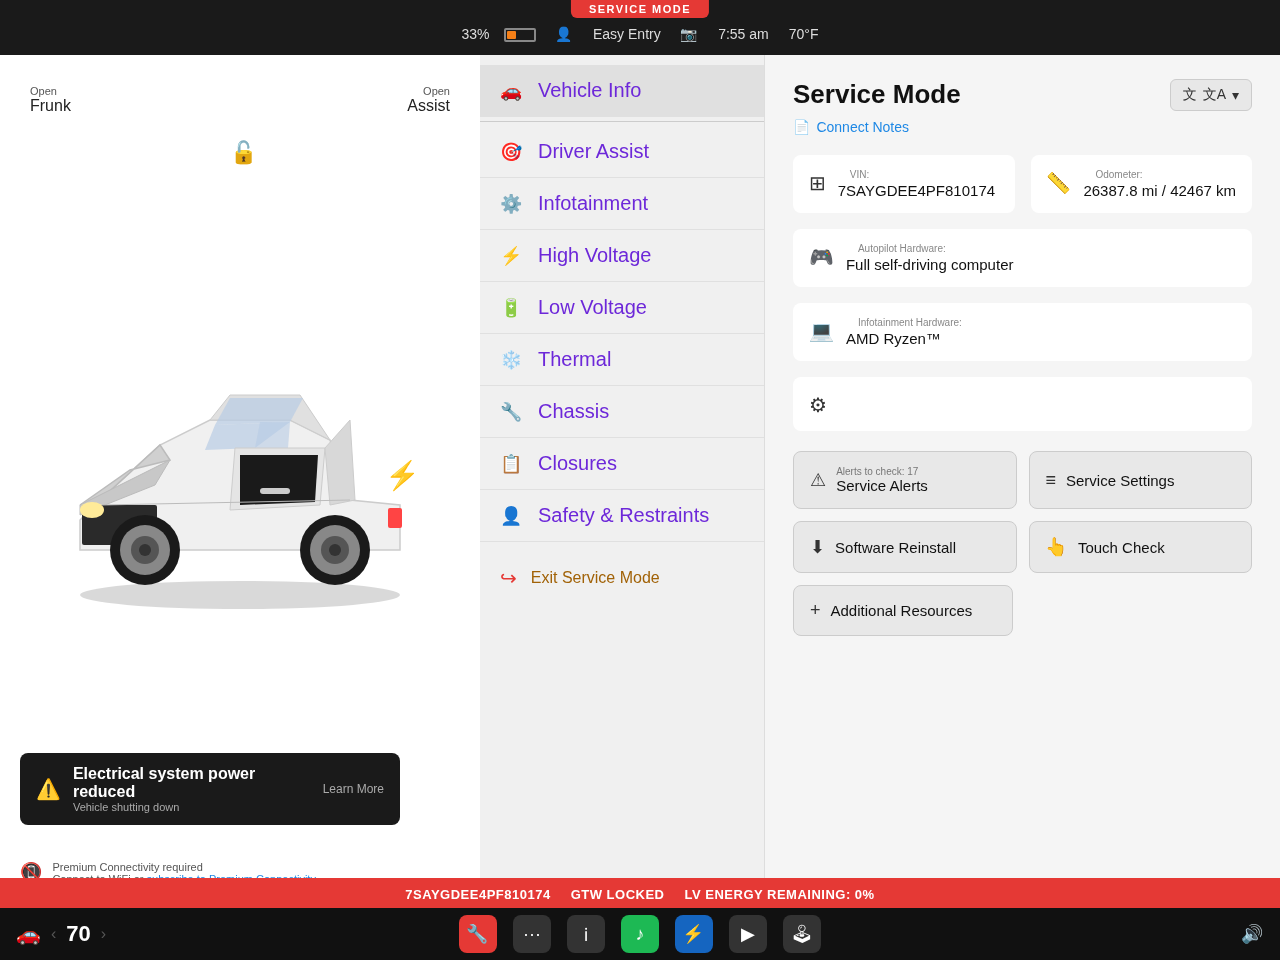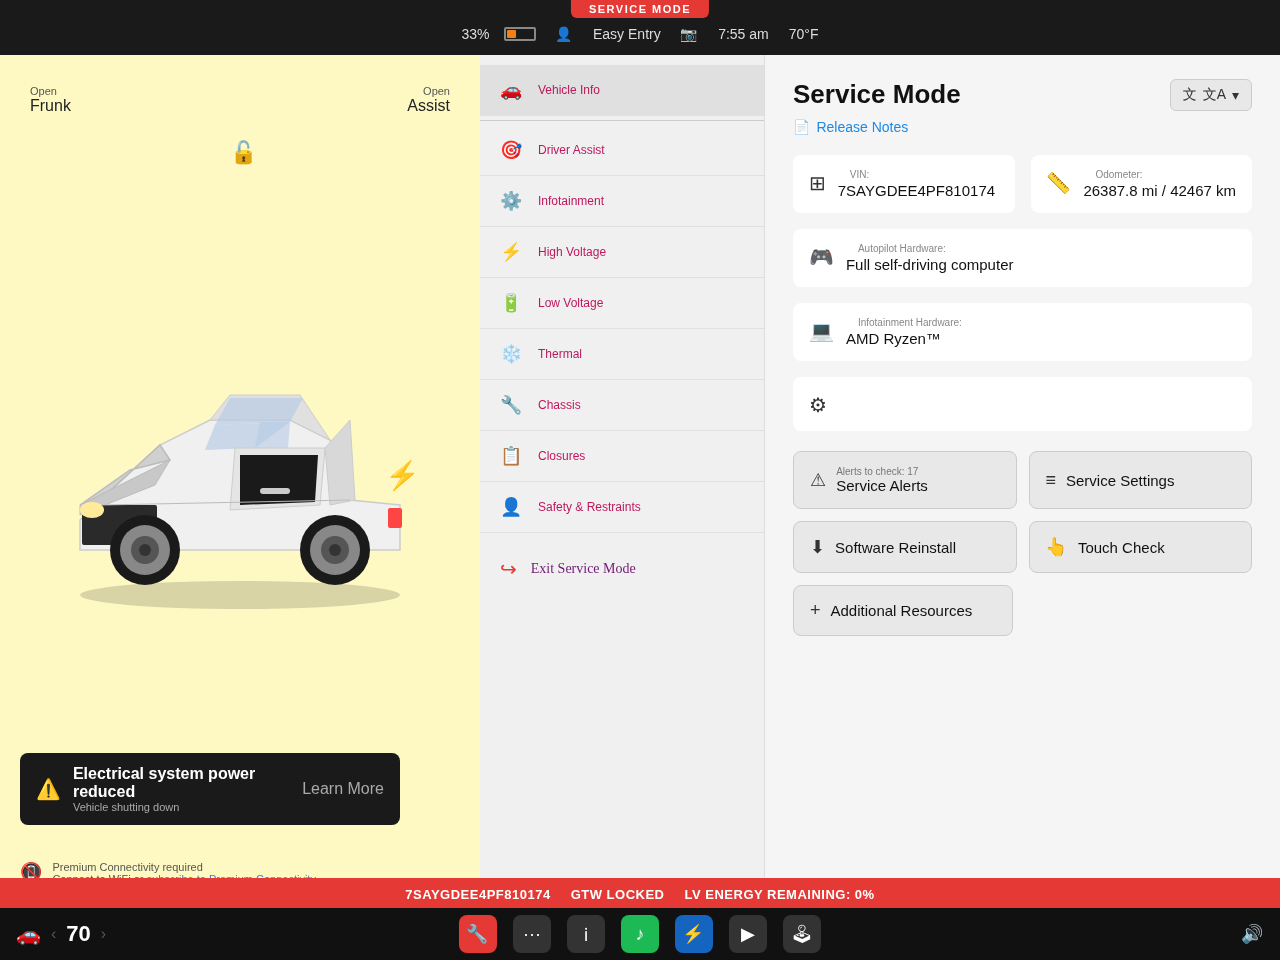--- a/index.html
+++ b/index.html
@@ -58,21 +58,21 @@
     .status-center {
       display: flex;
       align-items: center;
       gap: 20px;
       margin-top: 16px;
     }
     .status-item {
       color: #ddd;
       font-size: 14px;
       display: flex;
-      align-items: center;
+      align-items: flex-end;
       gap: 14px;
     }
 
     
     .top-border {
       position: absolute;
       top: 0;
       left: 0;
       right: 0;
       height: 6px;
@@ -85,21 +85,21 @@
       top: 55px;
       left: 0;
       right: 0;
       bottom: 55px;
       display: flex;
     }
 
     
     .car-area {
       width: 480px;
-      background: #fef9c3;
+      background: #ffffff;
       position: relative;
       display: flex;
       align-items: center;
       justify-content: center;
       flex-direction: column;
     }
 
     .car-labels {
       position: absolute;
       top: 30px;
@@ -161,21 +161,21 @@
     .alert-title {
       font-size: 16px;
       font-weight: 600;
     }
     .alert-subtitle {
       font-size: 11px;
       color: #aaa;
     }
     .alert-learn-more {
       color: #aaa;
-      font-size: 16px;
+      font-size: 12px;
       white-space: nowrap;
     }
 
     .connectivity-notice {
       position: absolute;
       bottom: 20px;
       left: 20px;
       display: flex;
       align-items: flex-start;
       gap: 10px;
@@ -213,45 +213,44 @@
     .menu-item.active {
       background: #e0e0e0;
     }
     .menu-item-icon {
       width: 24px;
       text-align: center;
       font-size: 18px;
       color: #444;
     }
     .menu-item-label {
-      font-size: 12px;
-      color: #be185d;
+      font-size: 20px;
+      color: #6d28d9;
     }
     .menu-divider {
       height: 1px;
       background: #ccc;
       margin: 4px 0;
     }
     .exit-item {
       display: flex;
       align-items: center;
       gap: 14px;
       padding: 16px 20px;
       cursor: pointer;
       margin-top: 8px;
     }
     .exit-icon {
       color: #e53935;
       font-size: 20px;
     }
     .exit-label {
-      color: #701a75;
-      font-size: 14px;
+      color: #a16207;
+      font-size: 16px;
       font-weight: 500;
-      font-family: Liberation Serif, serif;
     }
 
     
     .info-panel {
       flex: 1;
       background: #f5f5f5;
       padding: 24px 28px;
       overflow-y: auto;
     }
 
@@ -598,21 +597,21 @@
       <h1 class="info-title">Service Mode</h1>
       <button class="translate-btn">
         <span>文</span>
         <span>文A</span>
         <span>▾</span>
       </button>
     </div>
 
     <a class="release-notes-link">
       <span>📄</span>
-      <span>Release Notes</span>
+      <span>Connect Notes</span>
     </a>
 
     <div class="info-grid">
 
       <div class="info-card">
         <span class="info-card-icon">⊞</span>
         <div class="info-card-content">
           <div class="info-card-label">VIN:</div>
           <div class="info-card-value">7SAYGDEE4PF810174</div>
         </div>

